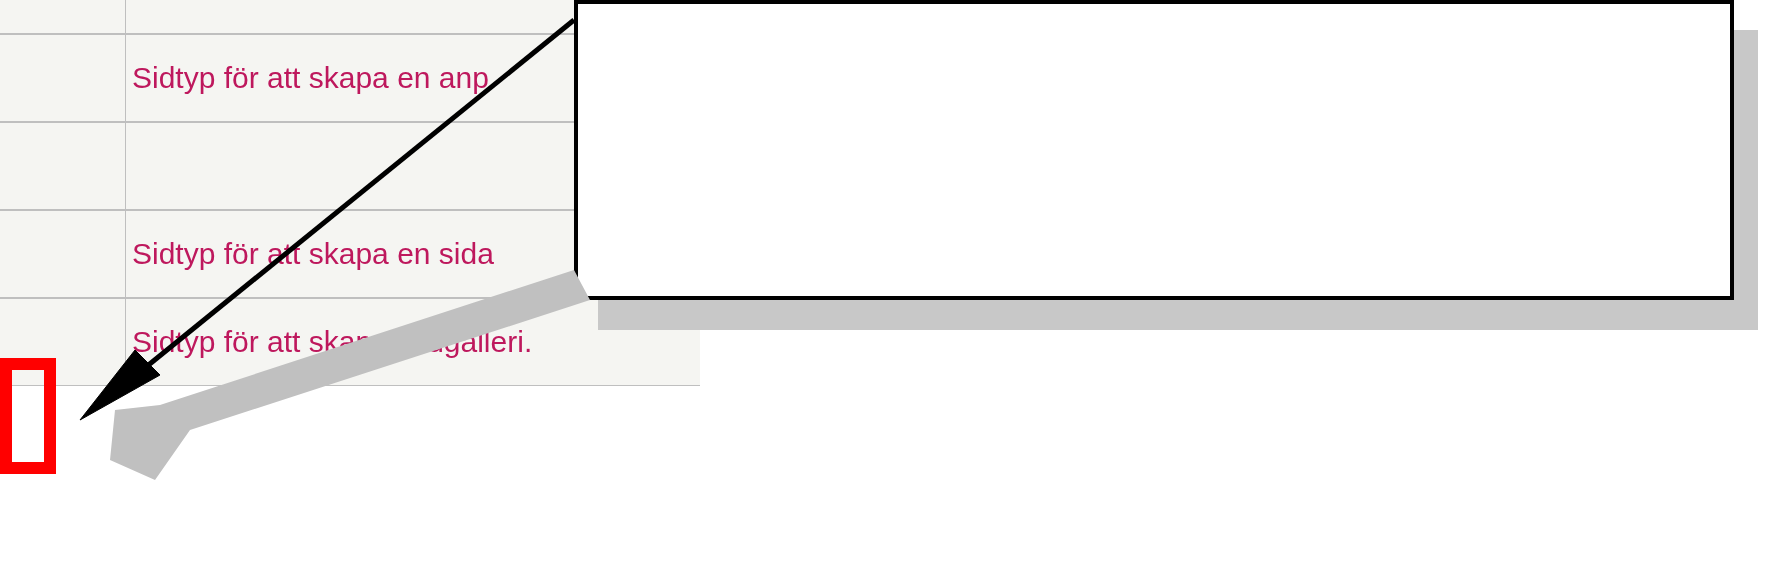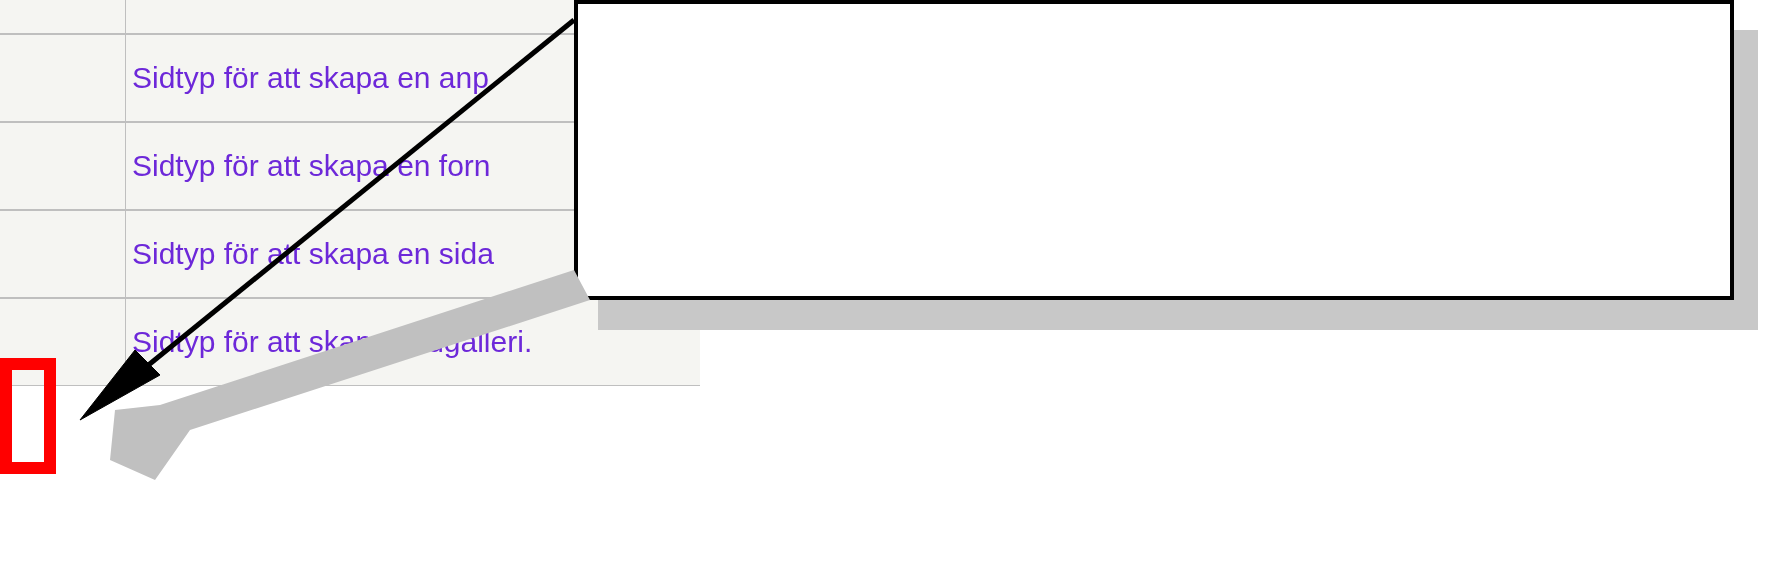--- a/index.html
+++ b/index.html
@@ -34,21 +34,21 @@
       height: 34px;
       border-top: none;
     }
     .row-left-cell {
       width: 126px;
       height: 100%;
       border-right: 1px solid #bfbfbf;
       flex-shrink: 0;
     }
     .row-text {
-      color: #6d28d9;
+      color: #be185d;
       font-size: 30px;
       padding-left: 6px;
       white-space: nowrap;
     }
     .callout-shadow {
       position: absolute;
       left: 598px;
       top: 30px;
       width: 1160px;
       height: 300px;
@@ -88,21 +88,20 @@
   <div class="list-row">
     <div class="row-left-cell"></div>
     <div class="row-text"></div>
   </div>
   <div class="list-row">
     <div class="row-left-cell"></div>
     <div class="row-text">Sidtyp för att skapa en anp</div>
   </div>
   <div class="list-row">
     <div class="row-left-cell"></div>
-    <div class="row-text">Sidtyp för att skapa en forn</div>
   </div>
   <div class="list-row">
     <div class="row-left-cell"></div>
     <div class="row-text">Sidtyp för att skapa en sida</div>
   </div>
   <div class="list-row">
     <div class="row-left-cell"></div>
     <div class="row-text">Sidtyp för att skapa bildgalleri.</div>
   </div>
 </div>

